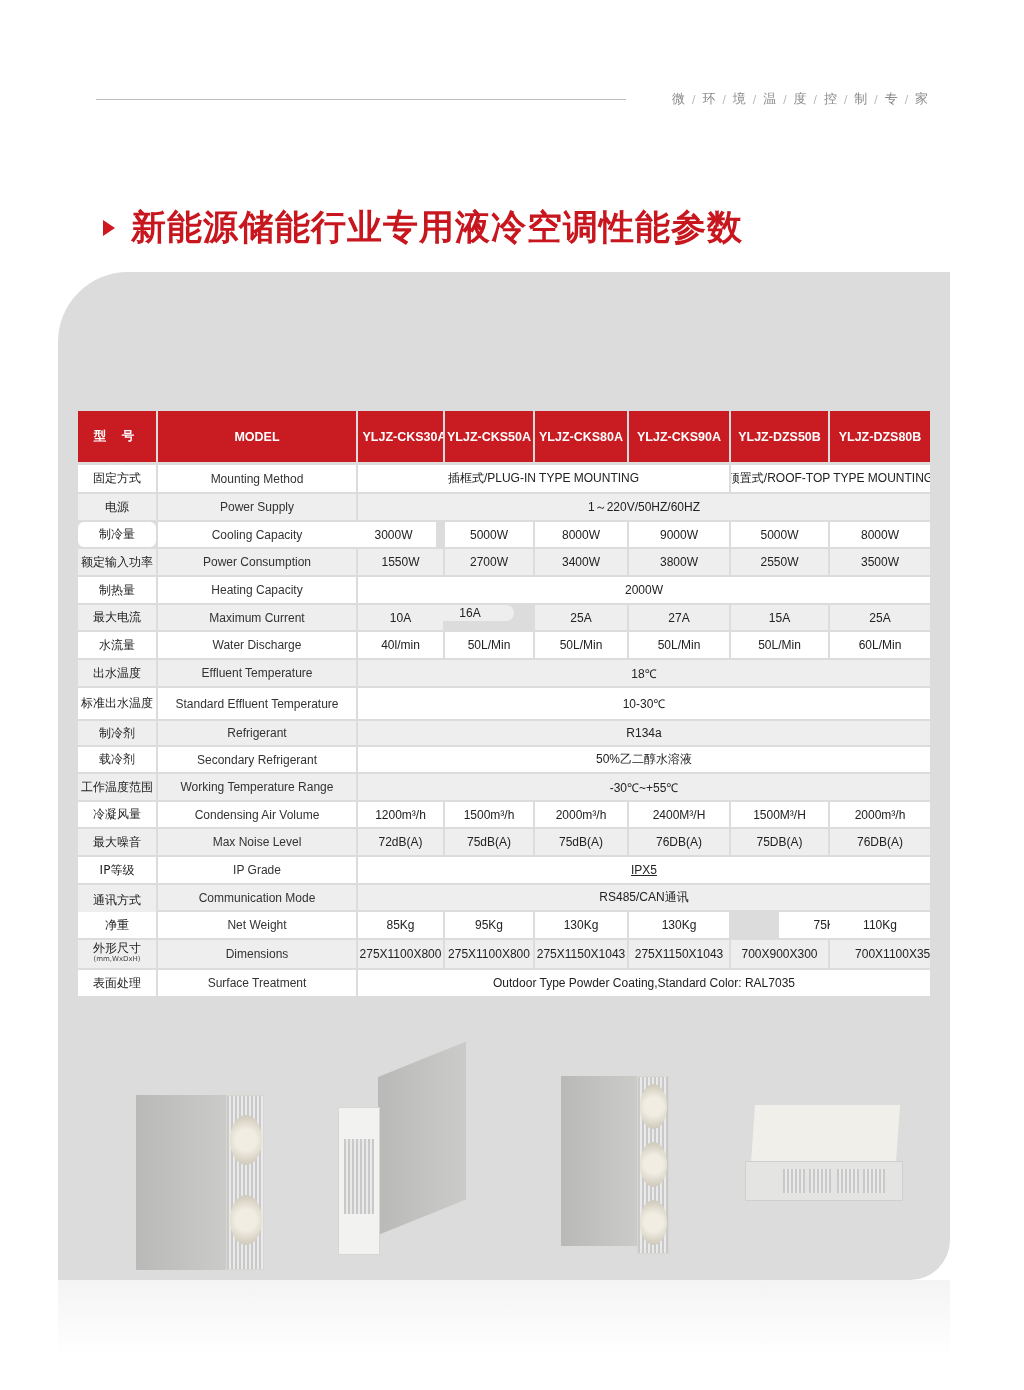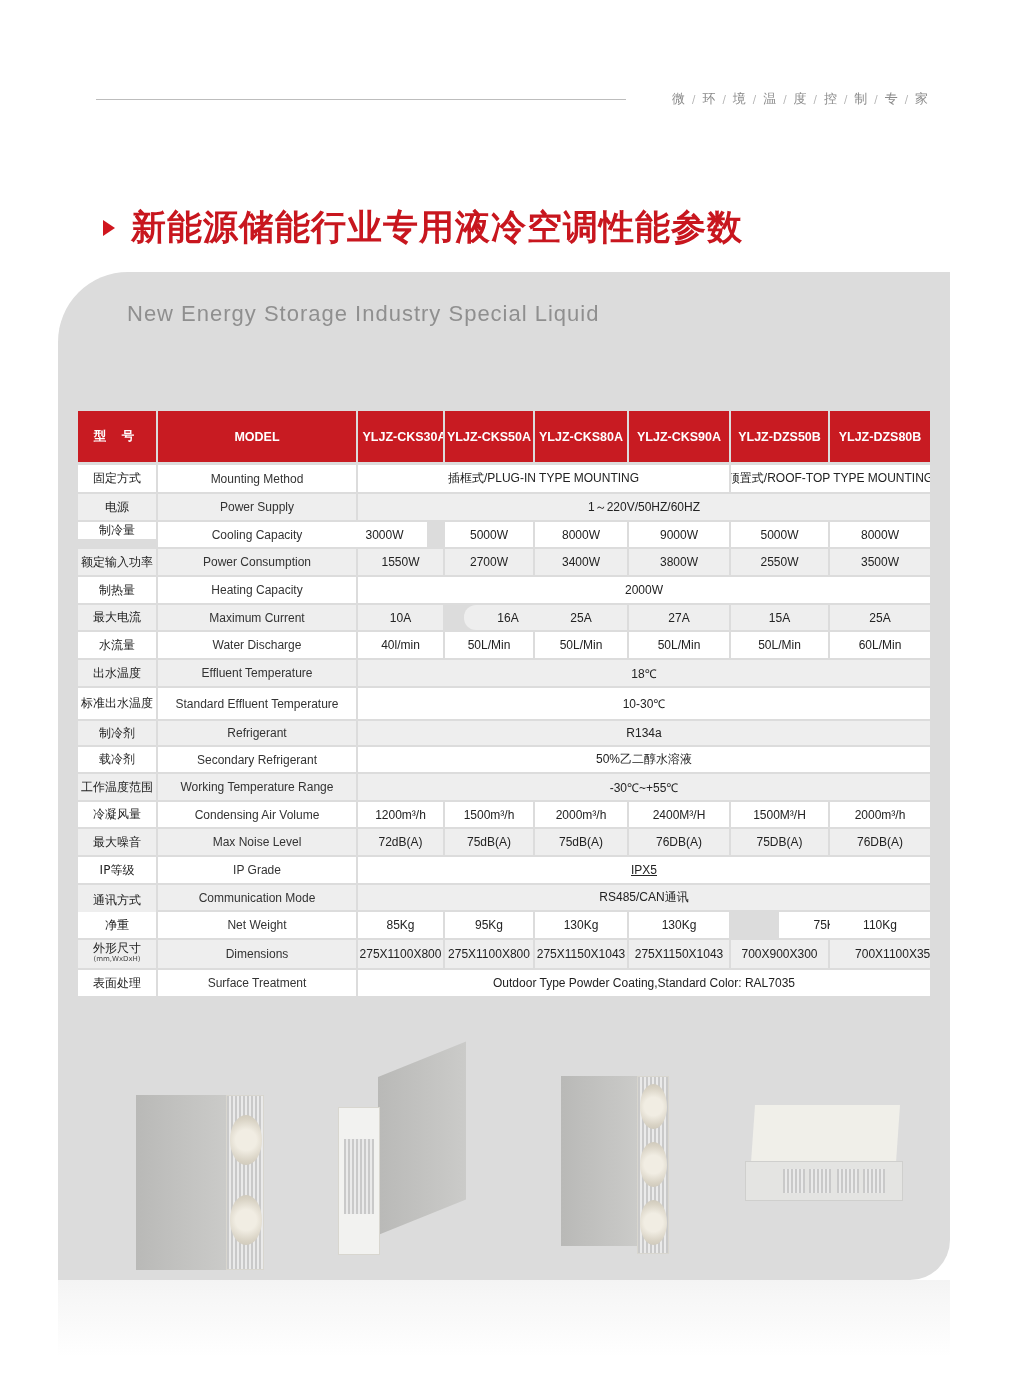--- a/index.html
+++ b/index.html
@@ -48,62 +48,61 @@
 
 <div class="title-wrap">
   <span class="title-arrow"></span>
   <h1 class="page-title">新能源储能行业专用液冷空调性能参数</h1>
 </div>
 
 <div class="panel"></div>
 <div class="reflect"></div>
 
 <div class="subtitle">
-  <div>New Energy Storage Industry Special Liquid</div>
 </div>
 
 <div class="spec-table" id="spec-table">
     <div class="cell hdr cn" style="left: 0px; top: 0px; width: 78px; height: 51px;">型 号</div>
     <div class="cell hdr" style="left: 80px; top: 0px; width: 198px; height: 51px;">MODEL</div>
     <div class="cell hdr" style="left: 280px; top: 0px; width: 85px; height: 51px; padding-left: 8px;">YLJZ-CKS30A</div>
     <div class="cell hdr" style="left: 367px; top: 0px; width: 88px; height: 51px;">YLJZ-CKS50A</div>
     <div class="cell hdr" style="left: 457px; top: 0px; width: 92px; height: 51px;">YLJZ-CKS80A</div>
     <div class="cell hdr" style="left: 551px; top: 0px; width: 100px; height: 51px;">YLJZ-CKS90A</div>
     <div class="cell hdr" style="left: 653px; top: 0px; width: 97px; height: 51px;">YLJZ-DZS50B</div>
     <div class="cell hdr" style="left: 752px; top: 0px; width: 100px; height: 51px;">YLJZ-DZS80B</div>
     <div class="cell cnlab bg-w" style="left: 0px; top: 54px; width: 78px; height: 27px;">固定方式</div>
     <div class="cell en bg-w" style="left: 80px; top: 54px; width: 198px; height: 27px;">Mounting Method</div>
     <div class="cell val bg-w" style="left: 280px; top: 54px; width: 371px; height: 27px;">插框式/PLUG-IN TYPE MOUNTING</div>
     <div class="cell val bg-w" style="left: 653px; top: 54px; width: 199px; height: 27px;">顶置式/ROOF-TOP TYPE MOUNTING</div>
     <div class="cell cnlab bg-g" style="left: 0px; top: 83px; width: 78px; height: 26px;">电源</div>
     <div class="cell en bg-g" style="left: 80px; top: 83px; width: 198px; height: 26px;">Power Supply</div>
     <div class="cell val bg-g" style="left: 280px; top: 83px; width: 572px; height: 26px;">1～220V/50HZ/60HZ</div>
-    <div class="cell cnlab bg-w" style="left: 0px; top: 111px; width: 78px; height: 17px;">制冷量</div>
+    <div class="cell cnlab bg-w" style="left: 0px; top: 111px; width: 78px; height: 25px; border-radius: 6px;">制冷量</div>
     <div class="cell en bg-w" style="left: 80px; top: 111px; width: 198px; height: 25px;">Cooling Capacity</div>
-    <div class="cell val bg-w" style="left: 264px; top: 111px; width: 85px; height: 25px;">3000W</div>
+    <div class="cell val bg-w" style="left: 273px; top: 111px; width: 85px; height: 25px;">3000W</div>
     <div class="cell val bg-w" style="left: 367px; top: 111px; width: 88px; height: 25px;">5000W</div>
     <div class="cell val bg-w" style="left: 457px; top: 111px; width: 92px; height: 25px;">8000W</div>
     <div class="cell val bg-w" style="left: 551px; top: 111px; width: 100px; height: 25px;">9000W</div>
     <div class="cell val bg-w" style="left: 653px; top: 111px; width: 97px; height: 25px;">5000W</div>
     <div class="cell val bg-w" style="left: 752px; top: 111px; width: 100px; height: 25px;">8000W</div>
     <div class="cell cnlab bg-g" style="left: 0px; top: 138px; width: 78px; height: 26px; text-align: right;">额定输入功率</div>
     <div class="cell en bg-g" style="left: 80px; top: 138px; width: 198px; height: 26px;">Power Consumption</div>
     <div class="cell val bg-g" style="left: 280px; top: 138px; width: 85px; height: 26px;">1550W</div>
     <div class="cell val bg-g" style="left: 367px; top: 138px; width: 88px; height: 26px;">2700W</div>
     <div class="cell val bg-g" style="left: 457px; top: 138px; width: 92px; height: 26px;">3400W</div>
     <div class="cell val bg-g" style="left: 551px; top: 138px; width: 100px; height: 26px;">3800W</div>
     <div class="cell val bg-g" style="left: 653px; top: 138px; width: 97px; height: 26px;">2550W</div>
     <div class="cell val bg-g" style="left: 752px; top: 138px; width: 100px; height: 26px;">3500W</div>
     <div class="cell cnlab bg-w" style="left: 0px; top: 166px; width: 78px; height: 26px;">制热量</div>
     <div class="cell en bg-w" style="left: 80px; top: 166px; width: 198px; height: 26px;">Heating Capacity</div>
     <div class="cell val bg-w" style="left: 280px; top: 166px; width: 572px; height: 26px;">2000W</div>
     <div class="cell cnlab bg-g" style="left: 0px; top: 194px; width: 78px; height: 25px;">最大电流</div>
     <div class="cell en bg-g" style="left: 80px; top: 194px; width: 198px; height: 25px;">Maximum Current</div>
     <div class="cell val bg-g" style="left: 280px; top: 194px; width: 85px; height: 25px;">10A</div>
-    <div class="cell val bg-g" style="left: 386px; top: 194px; width: 88px; height: 25px; border-radius: 12px;">16A</div>
+    <div class="cell val bg-g" style="left: 348px; top: 194px; width: 88px; height: 16px; border-radius: 12px;">16A</div>
     <div class="cell val bg-g" style="left: 457px; top: 194px; width: 92px; height: 25px;">25A</div>
     <div class="cell val bg-g" style="left: 551px; top: 194px; width: 100px; height: 25px;">27A</div>
     <div class="cell val bg-g" style="left: 653px; top: 194px; width: 97px; height: 25px;">15A</div>
     <div class="cell val bg-g" style="left: 752px; top: 194px; width: 100px; height: 25px;">25A</div>
     <div class="cell cnlab bg-w" style="left: 0px; top: 221px; width: 78px; height: 26px;">水流量</div>
     <div class="cell en bg-w" style="left: 80px; top: 221px; width: 198px; height: 26px;">Water Discharge</div>
     <div class="cell val bg-w" style="left: 280px; top: 221px; width: 85px; height: 26px;">40l/min</div>
     <div class="cell val bg-w" style="left: 367px; top: 221px; width: 88px; height: 26px;">50L/Min</div>
     <div class="cell val bg-w" style="left: 457px; top: 221px; width: 92px; height: 26px;">50L/Min</div>
     <div class="cell val bg-w" style="left: 551px; top: 221px; width: 100px; height: 26px;">50L/Min</div>

